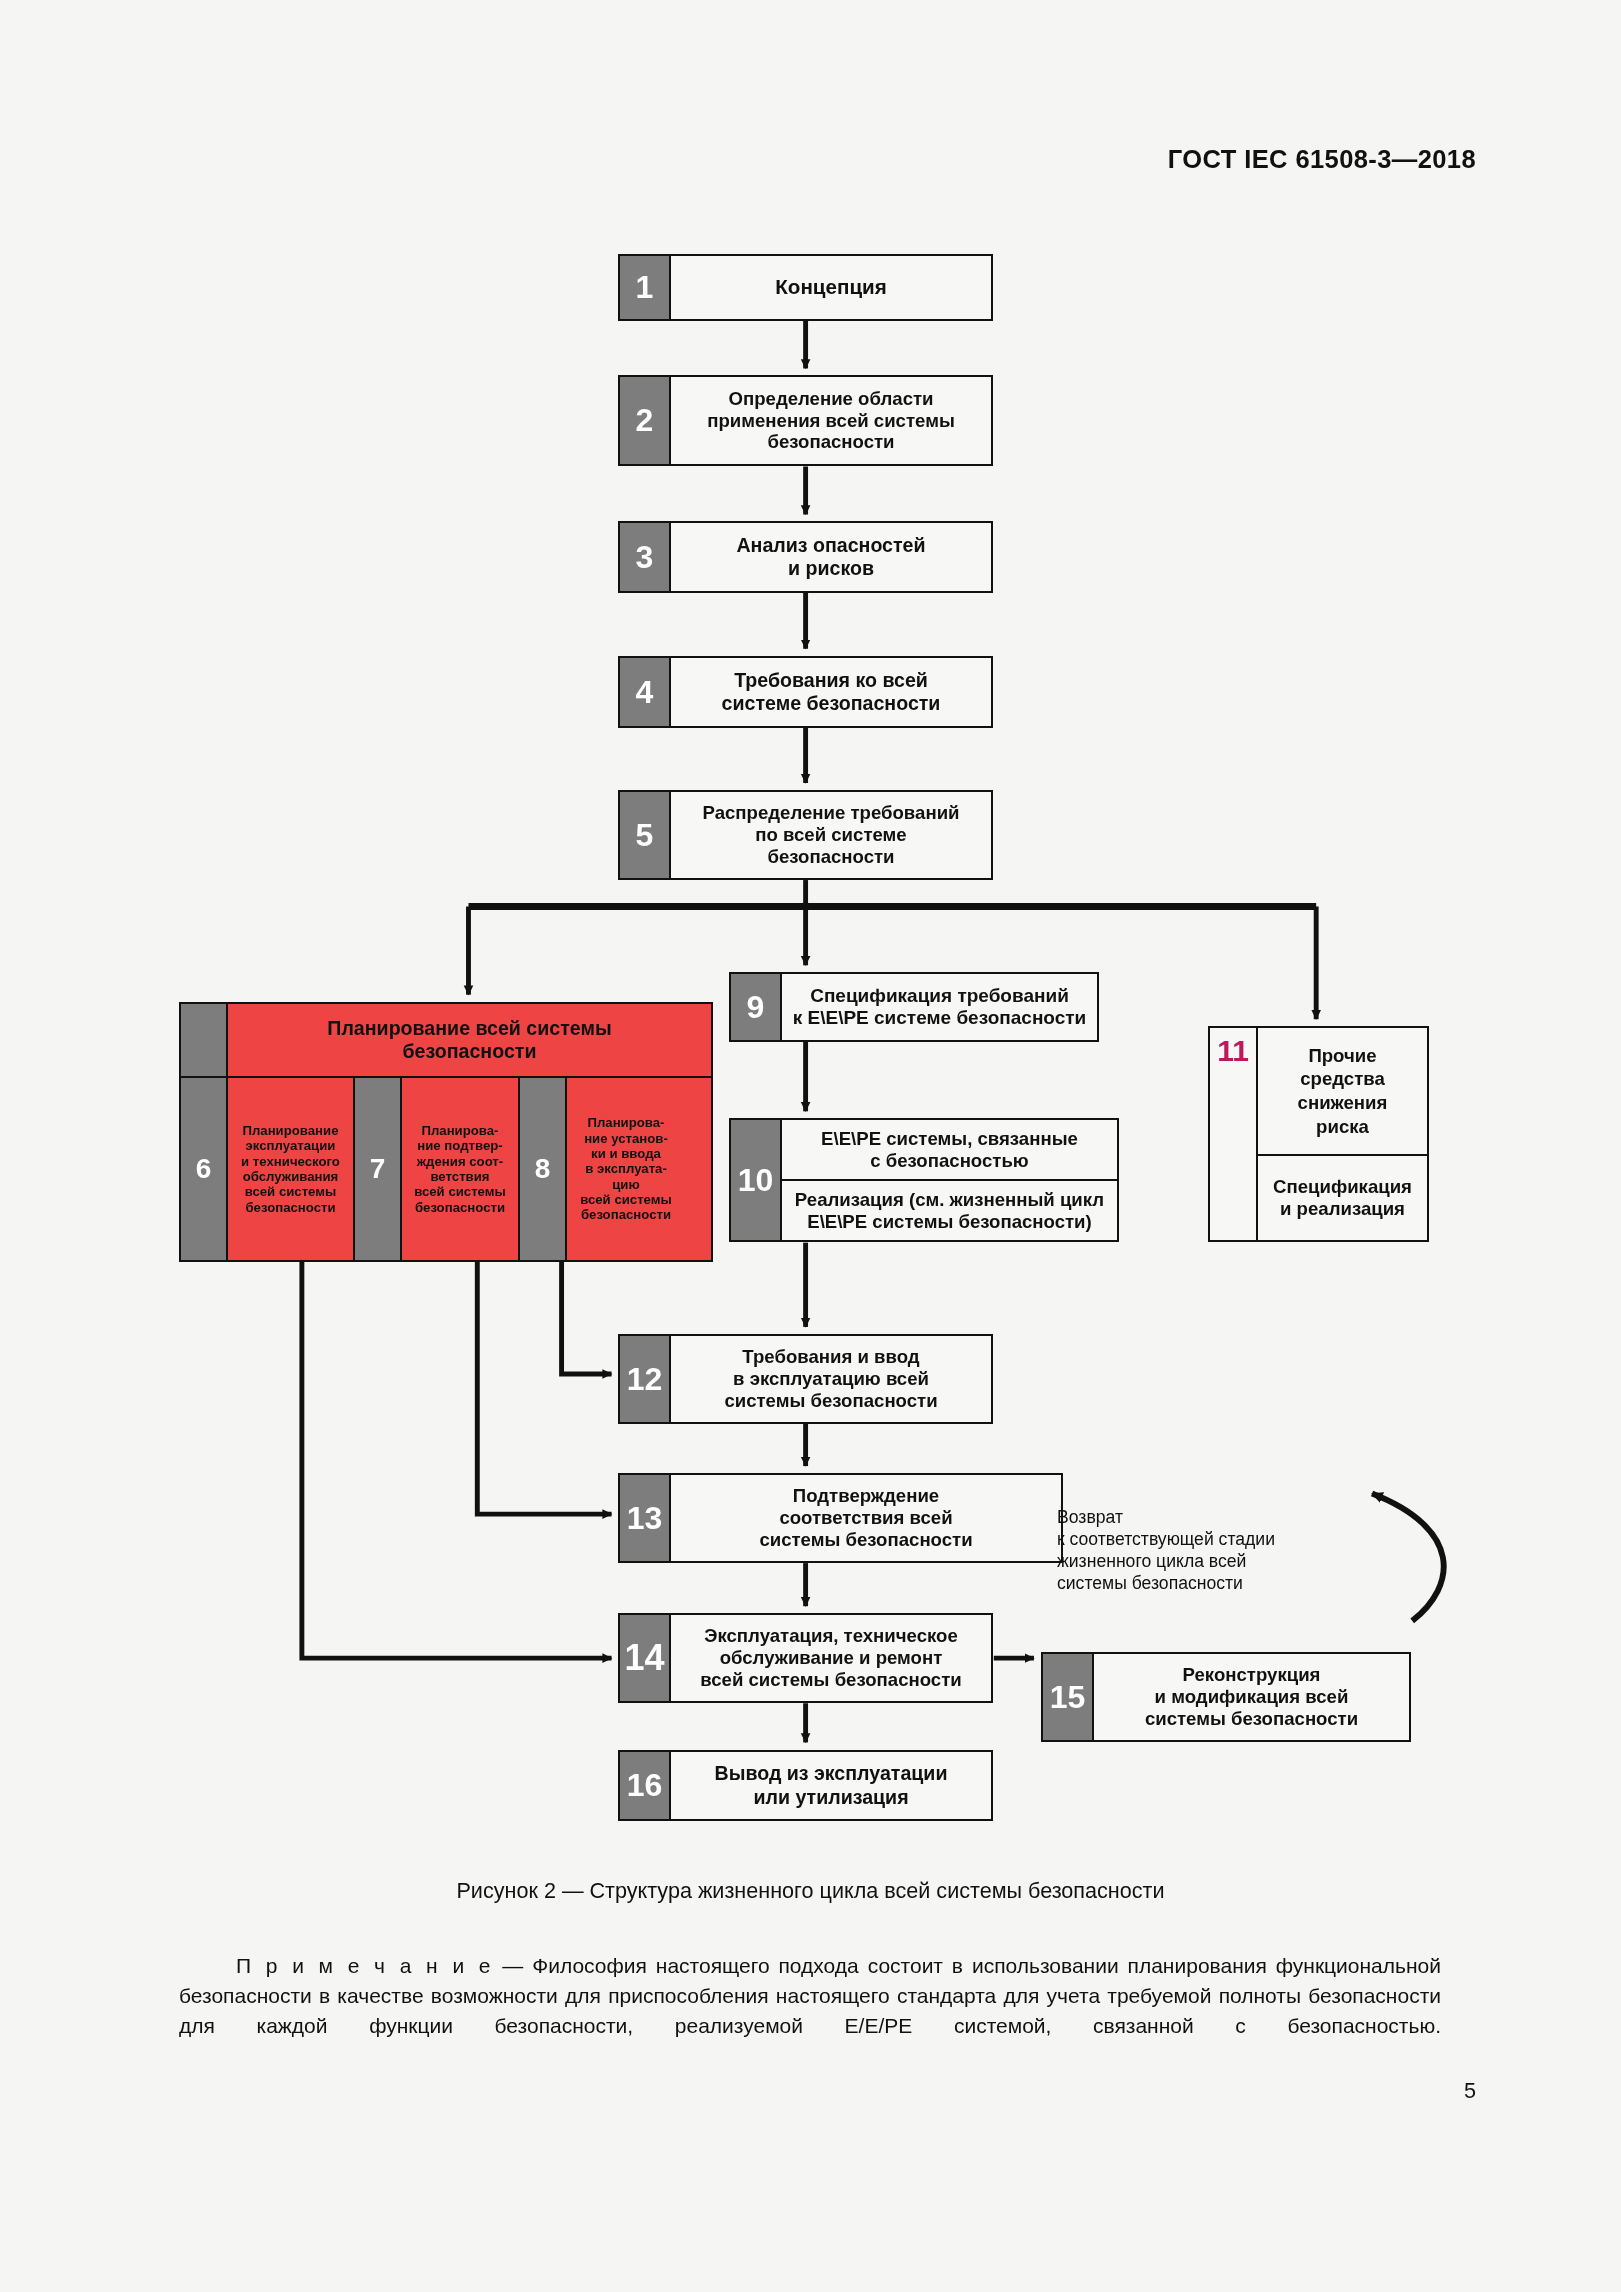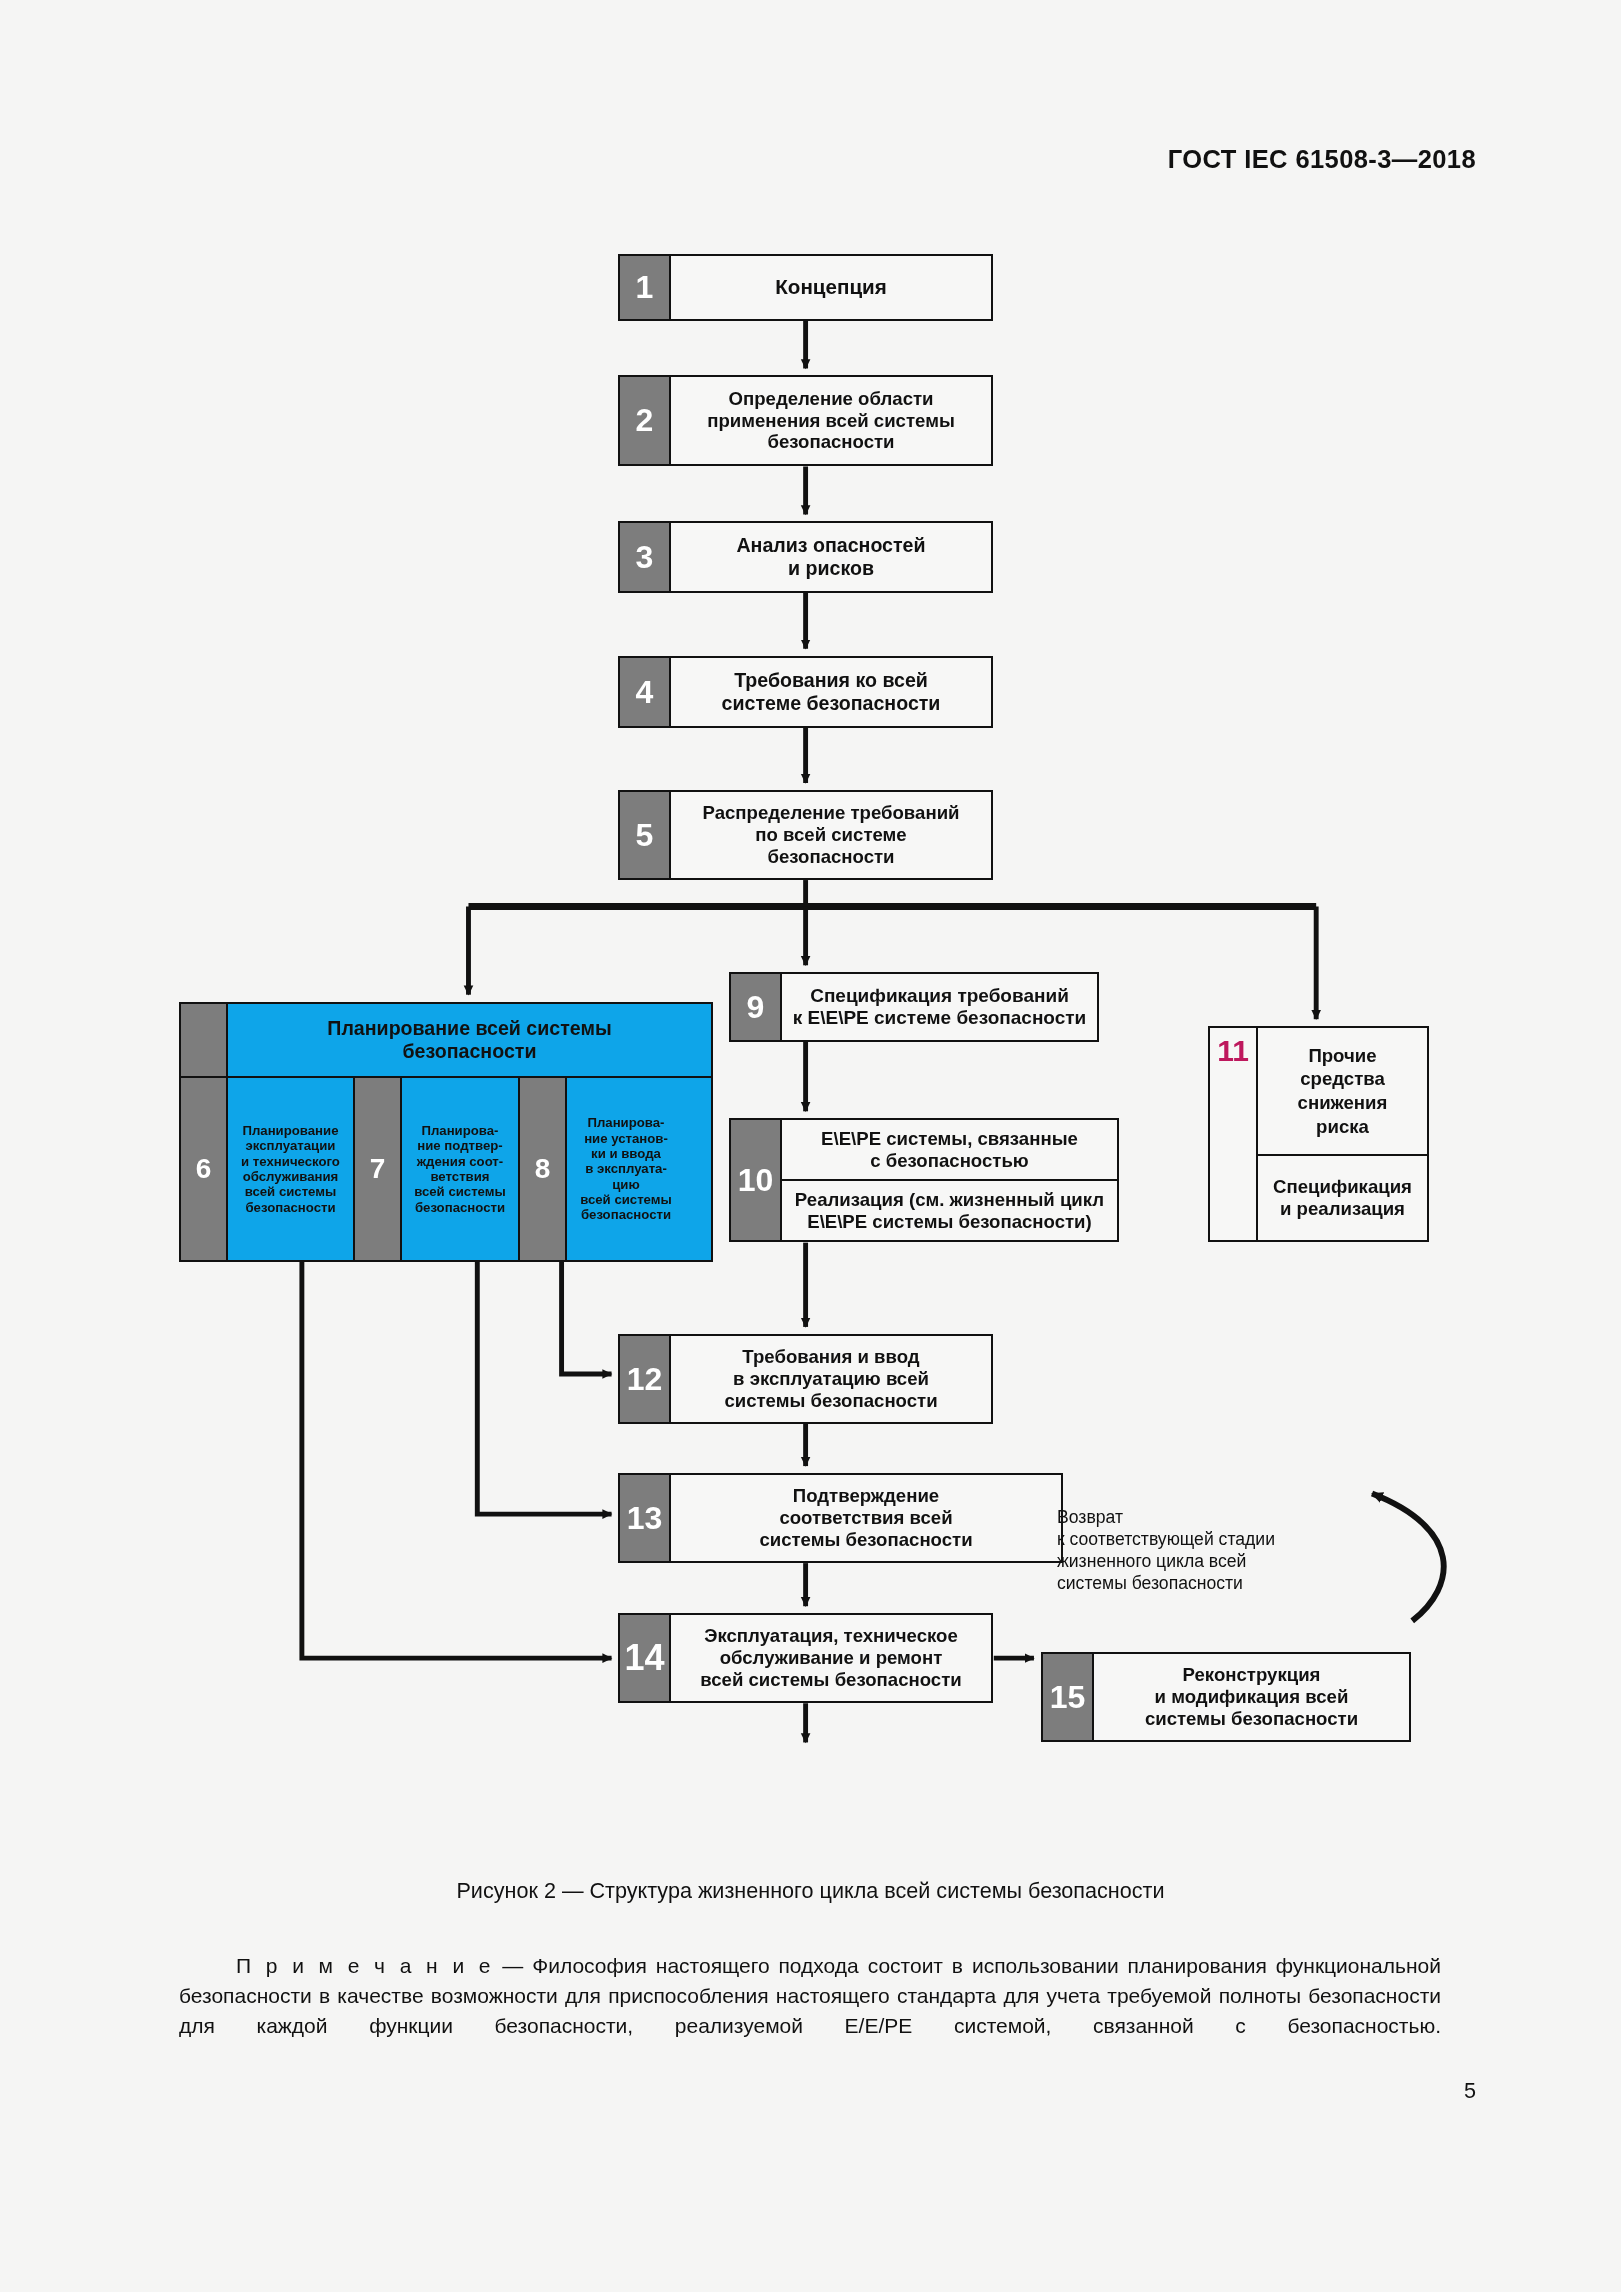--- a/index.html
+++ b/index.html
@@ -112,21 +112,21 @@
 
   #n5  { left: 618px; top: 790px;  width: 375px; height: 90px;  font-size: 18.6px; }
   #n5  .numcell { width: 51px; font-size: 32px; }
 
   
   #grp678 {
     position: absolute;
     left: 179px; top: 1002px; width: 534px; height: 260px;
     box-sizing: border-box;
     border: 2.9px solid #111;
-    background: #0ea5e9;
+    background: #ef4444;
     display: flex;
     flex-direction: column;
   }
   #grp678 .hdr {
     flex: 0 0 74px;
     display: flex;
     align-items: stretch;
     border-bottom: 2.9px solid #111;
     box-sizing: border-box;
   }
@@ -448,20 +448,27 @@
 
   <div class="node" id="n15">
     <div class="numcell">15</div>
     <div class="body">
       <span>Реконструкция</span>
       <span>и модификация всей</span>
       <span>системы безопасности</span>
     </div>
   </div>
 
+  <div class="node" id="n16">
+    <div class="numcell">16</div>
+    <div class="body">
+      <span>Вывод из эксплуатации</span>
+      <span>или утилизация</span>
+    </div>
+  </div>
 
   <div id="return-note">
     <div>Возврат</div>
     <div>к соответствующей стадии</div>
     <div>жизненного цикла всей</div>
     <div>системы безопасности</div>
   </div>
 
 </div>
 

